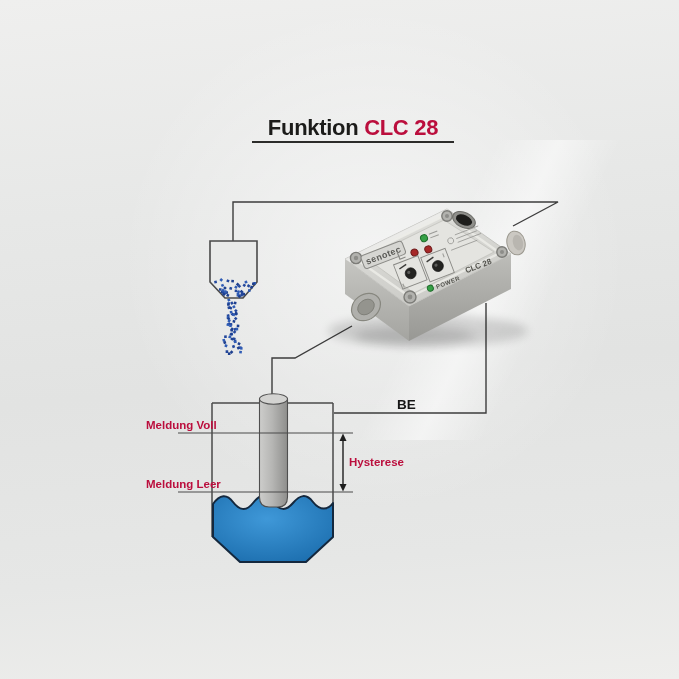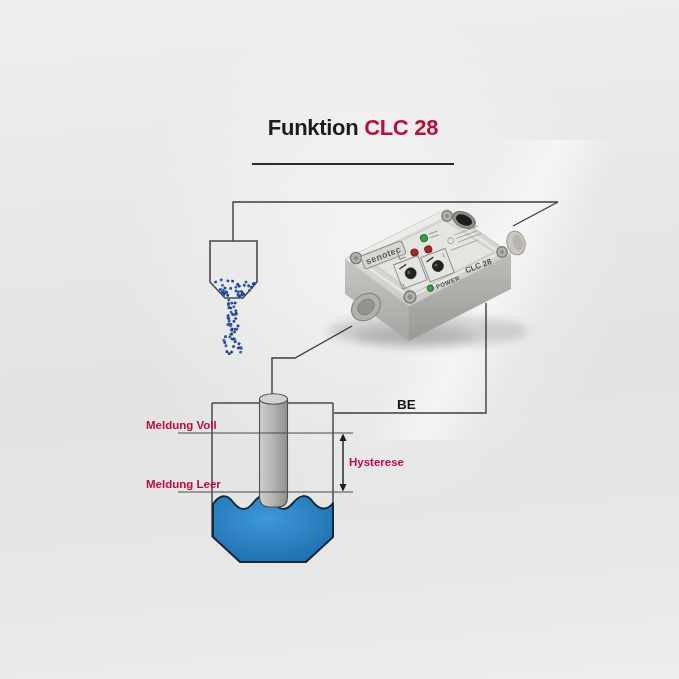--- a/index.html
+++ b/index.html
@@ -10,21 +10,21 @@
       linear-gradient(175deg,#efefee 0%,#e7e8e7 30%,#e2e3e2 55%,#e6e7e6 80%,#eeeeec 100%);
     font-family:"Liberation Sans","DejaVu Sans",sans-serif;
   }
   .streak{
     position:absolute;left:300px;top:140px;width:379px;height:300px;
     background:linear-gradient(115deg, rgba(255,255,255,0) 38%, rgba(255,255,255,.5) 50%, rgba(255,255,255,0) 62%);
     pointer-events:none;
   }
   .title{
     position:absolute;left:252px;top:115px;width:202px;
-    text-align:center;border-bottom:2px solid #2c2c2a;padding-bottom:22px;
+    text-align:center;border-bottom:2px solid #2c2c2a;padding-bottom:0;
     font-size:22px;font-weight:bold;letter-spacing:-0.3px;white-space:nowrap;
   }
   .title .t-black{color:#1c1c1a;}
   .title .t-red{color:#bb0e3d;}
   svg{position:absolute;left:0;top:0;}
   text{font-family:"Liberation Sans","DejaVu Sans",sans-serif;}
   .lbl-red{fill:#bb0e3d;font-weight:bold;font-size:11.5px;}
   .lbl-be{fill:#161616;font-weight:bold;font-size:13.5px;}
   .dev-txt{fill:#55554f;font-weight:bold;}
 </style>

